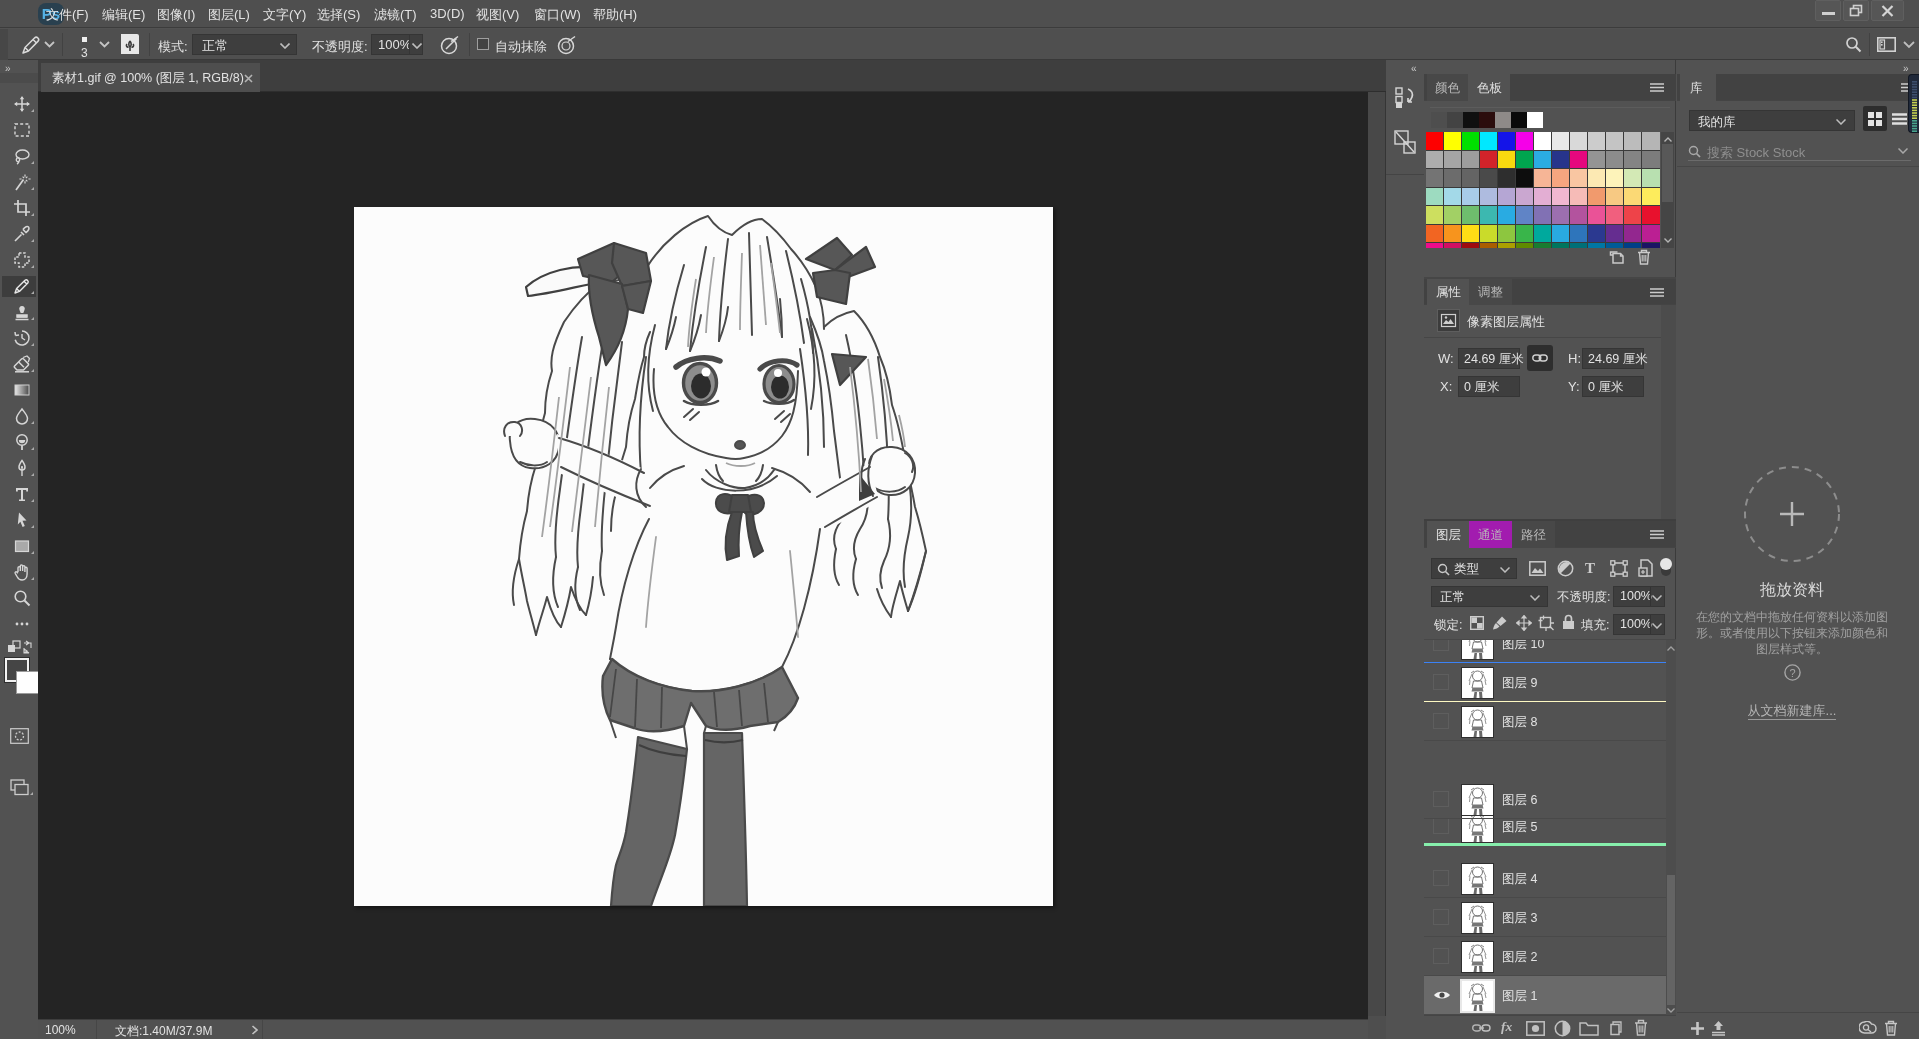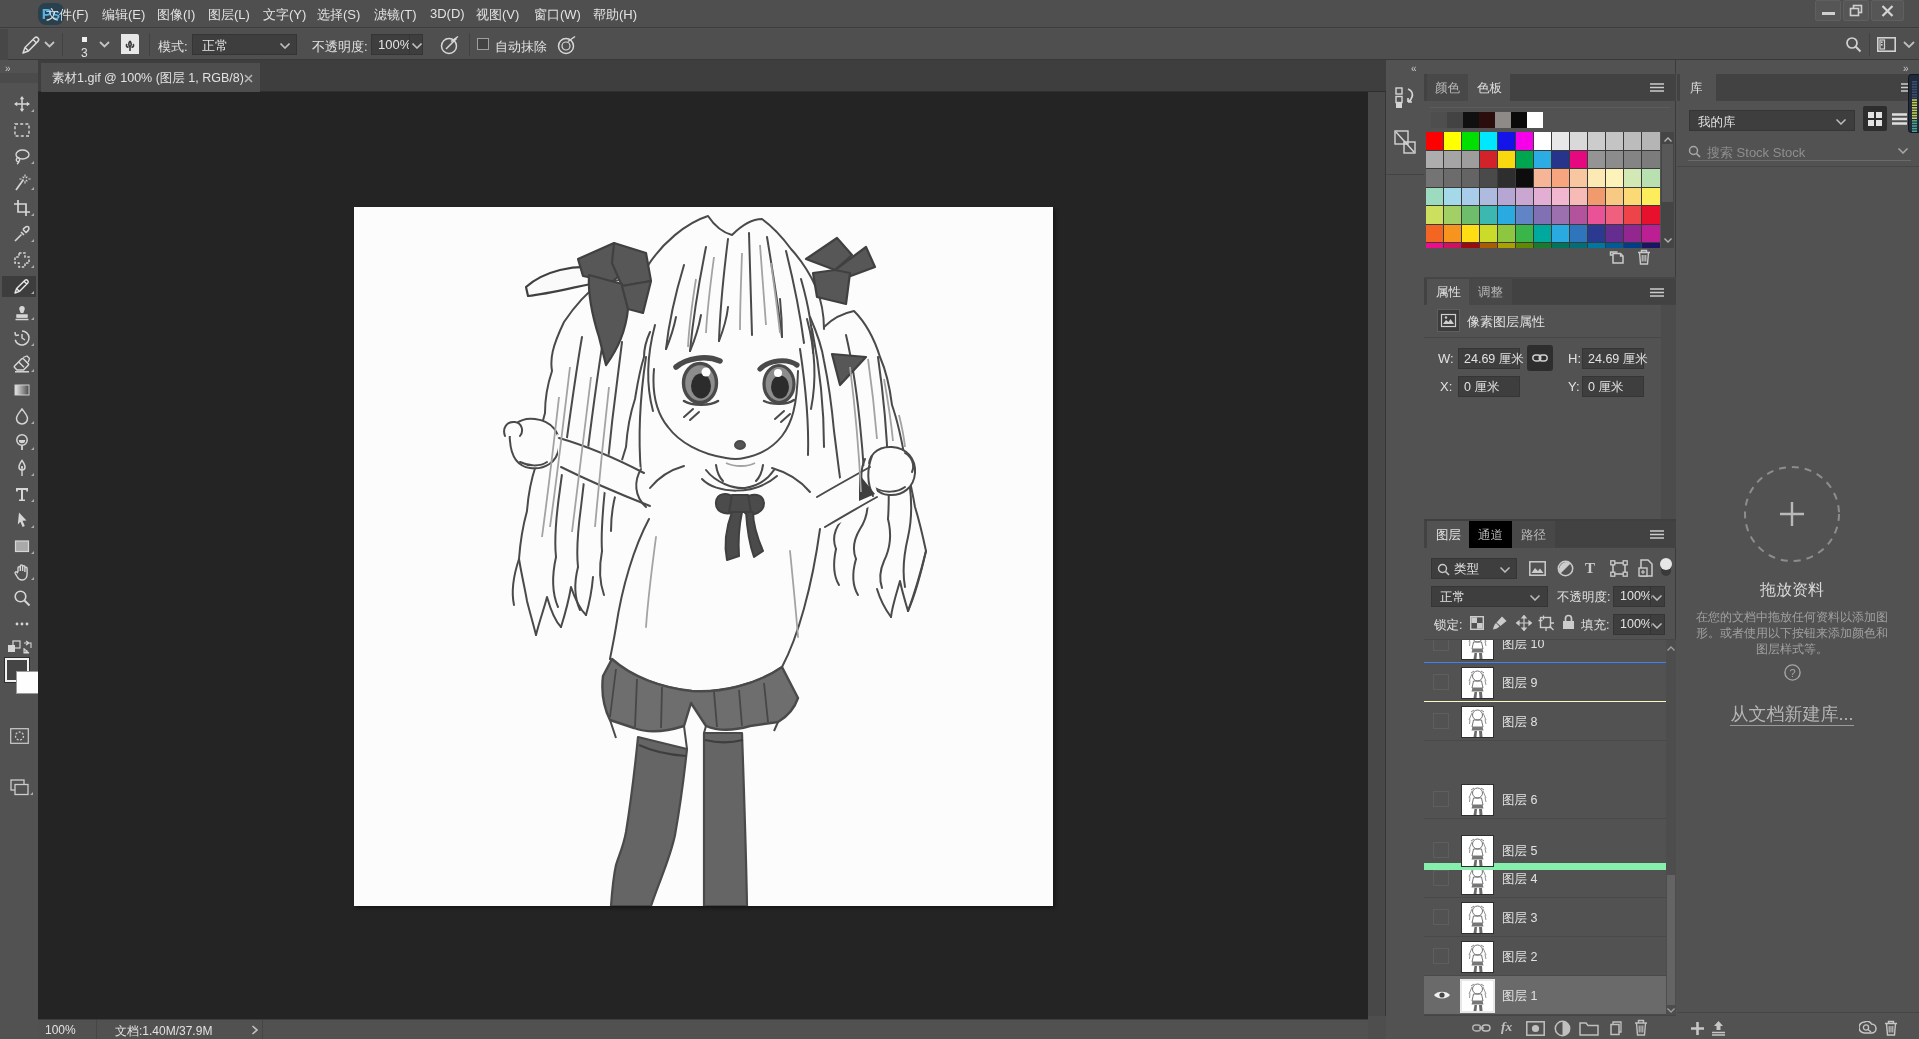--- a/index.html
+++ b/index.html
@@ -651,21 +651,21 @@
 <span class="abs txt" style="left:144px;top:319px;">Y:</span>
 <div class="abs field" style="left:158px;top:316px;width:62px;height:21px;">
       <span class="txt" style="position:absolute;left:5px;top:2px;font-size:12.5px;">0 厘米</span>
     </div>
 <div class="abs" style="left:237px;top:245px;width:15px;height:215px;background:#4c4c4c;"></div>
 <div class="abs" style="left:0;top:459px;width:252px;height:2px;background:#3f3f3f;"></div>
 <div class="abs" style="left:0;top:461px;width:252px;height:27px;background:#424242;border-bottom:1px solid #444;"></div>
 <div class="abs" style="left:3px;top:461px;width:42px;height:27px;background:#525252;">
       <span class="txt" style="position:absolute;left:9px;top:6px;font-size:12.5px;">图层</span>
     </div>
-<div class="abs" style="left:45px;top:461px;width:43px;height:27px;background:#000000;">
+<div class="abs" style="left:45px;top:461px;width:43px;height:27px;background:#a21caf;">
       <span class="txt dim" style="position:absolute;left:9px;top:6px;font-size:12.5px;">通道</span>
     </div>
 <div class="abs" style="left:88px;top:461px;width:43px;height:27px;background:#484848;">
       <span class="txt dim" style="position:absolute;left:9px;top:6px;font-size:12.5px;">路径</span>
     </div>
 <svg class="abs" style="left:226px;top:470px;" width="14" height="10" viewBox="0 0 14 10">
       <path d="M0 1 h14 M0 4.5 h14 M0 8 h14" stroke="#cccccc" stroke-width="1.4"></path>
     </svg>
 <div class="abs field" style="left:7px;top:498px;width:86px;height:21px;">
 <svg class="abs" style="left:5px;top:4px;" width="13" height="13" viewBox="0 0 13 13">
@@ -808,21 +808,21 @@
                 <path d="M10 6 L7 13 M21 6 L24 13 M8 12.5 L7.5 17 M23 12.5 L24 17" stroke="#888"></path>
                 <path d="M11.5 13 h8 l1.5 7 h-11 Z"></path>
               </g>
               <path d="M10.5 20 h10 l1 3.5 h-12 Z" fill="#777"></path>
               <path d="M12.5 24 l-1 6 h3 l0.5 -6 Z M17 24 l0.5 6 h3 l-0.5 -6 Z" fill="#6a6a6a"></path>
               <path d="M12 3 l-3 2 M19 3 l3 2" stroke="#777" stroke-width="0.9" fill="none"></path>
             </svg>
           </div>
           <span class="abs txt" style="left:78px;top:12px;font-size:12.5px;">图层 4</span>
         </div>
-<div class="abs" style="left:0;top:191px;width:242px;height:39.1px;border-bottom:7px solid #86efac;">
+<div class="abs" style="left:0;top:167px;width:242px;height:39.1px;border-bottom:3px solid #86efac;">
           <div class="abs" style="left:9px;top:11px;width:16px;height:16px;border:1px solid #5e5e5e;"></div>
           <div class="abs" style="left:38px;top:5px;width:31px;height:30px;background:#ffffff;outline:1px solid #2f2f2f;">
             <svg width="31" height="30" viewBox="0 0 31 30">
               <g stroke="#666" fill="none" stroke-width="0.9">
                 <circle cx="15.5" cy="8" r="5"></circle>
                 <path d="M10 6 L7 13 M21 6 L24 13 M8 12.5 L7.5 17 M23 12.5 L24 17" stroke="#888"></path>
                 <path d="M11.5 13 h8 l1.5 7 h-11 Z"></path>
               </g>
               <path d="M10.5 20 h10 l1 3.5 h-12 Z" fill="#777"></path>
               <path d="M12.5 24 l-1 6 h3 l0.5 -6 Z M17 24 l0.5 6 h3 l-0.5 -6 Z" fill="#6a6a6a"></path>
@@ -974,21 +974,21 @@
 <svg class="abs" style="left:65px;top:404px;" width="100" height="100" viewBox="0 0 100 100">
 <circle cx="50" cy="50" r="47" fill="none" stroke="#8d8d8d" stroke-width="2" stroke-dasharray="7 6"></circle>
 <path d="M50 38 V62 M38 50 H62" stroke="#b9b9b9" stroke-width="2.4"></path>
     </svg>
 <div class="abs" style="left:0;top:520px;width:230px;text-align:center;color:#d8d8d8;font-size:16px;">拖放资料</div>
 <div class="abs" style="left:0;top:549px;width:230px;text-align:center;color:#a0a0a0;font-size:12px;line-height:16px;">在您的文档中拖放任何资料以添加图<br>形。或者使用以下按钮来添加颜色和<br>图层样式等。</div>
 <svg class="abs" style="left:107px;top:604px;" width="17" height="17" viewBox="0 0 17 17">
       <circle cx="8.5" cy="8.5" r="7.6" fill="none" stroke="#a5a5a5" stroke-width="1.4"></circle>
 <text x="8.5" y="12.5" text-anchor="middle" font-size="11" font-family="Liberation Sans" fill="#a5a5a5">?</text>
     </svg>
-<div class="abs" style="left:0;top:642px;width:230px;text-align:center;color:#b5b5b5;font-size:18px;"><span style="border-bottom:1px solid #9a9a9a;padding-bottom:1px;">从文档新建库...</span></div>
+<div class="abs" style="left:0;top:642px;width:230px;text-align:center;color:#b5b5b5;font-size:13px;"><span style="border-bottom:1px solid #9a9a9a;padding-bottom:1px;">从文档新建库...</span></div>
 <div class="abs" style="left:0;top:952px;width:242px;height:1px;background:#454545;"></div>
 <svg class="abs" style="left:13px;top:961px;" width="15" height="15" viewBox="0 0 15 15">
       <path d="M7.5 1 V14 M1 7.5 H14" stroke="#c6c6c6" stroke-width="2.6"></path>
     </svg>
 <svg class="abs" style="left:33px;top:960px;" width="17" height="16" viewBox="0 0 17 16">
       <path d="M8.5 1 L13 6 H10.5 V10 H6.5 V6 H4 Z" fill="#c6c6c6"></path>
       <path d="M2 12.5 h13 M2 15 h13" stroke="#c6c6c6" stroke-width="1.5"></path>
     </svg>
 <svg class="abs" style="left:182px;top:961px;" width="18" height="13" viewBox="0 0 18 13">
       <path d="M5.5 1 a4.5 4.5 0 0 0 0 11 h7 a4 4 0 0 0 0 -9 a5 5 0 0 0 -7 -2 Z" fill="none" stroke="#c6c6c6" stroke-width="1.5"></path>

